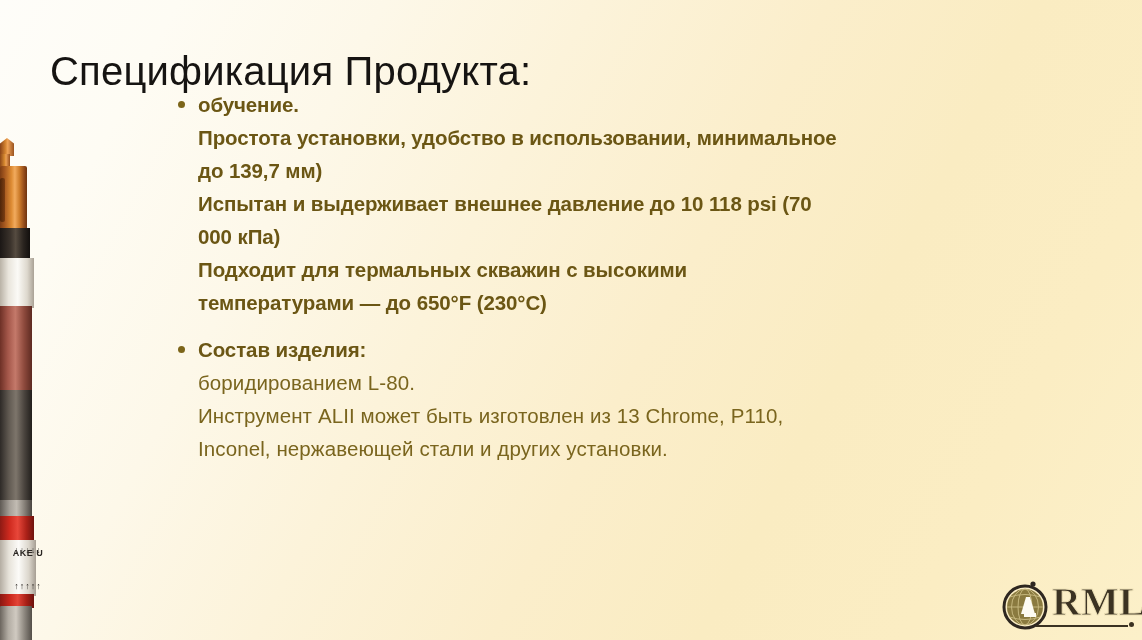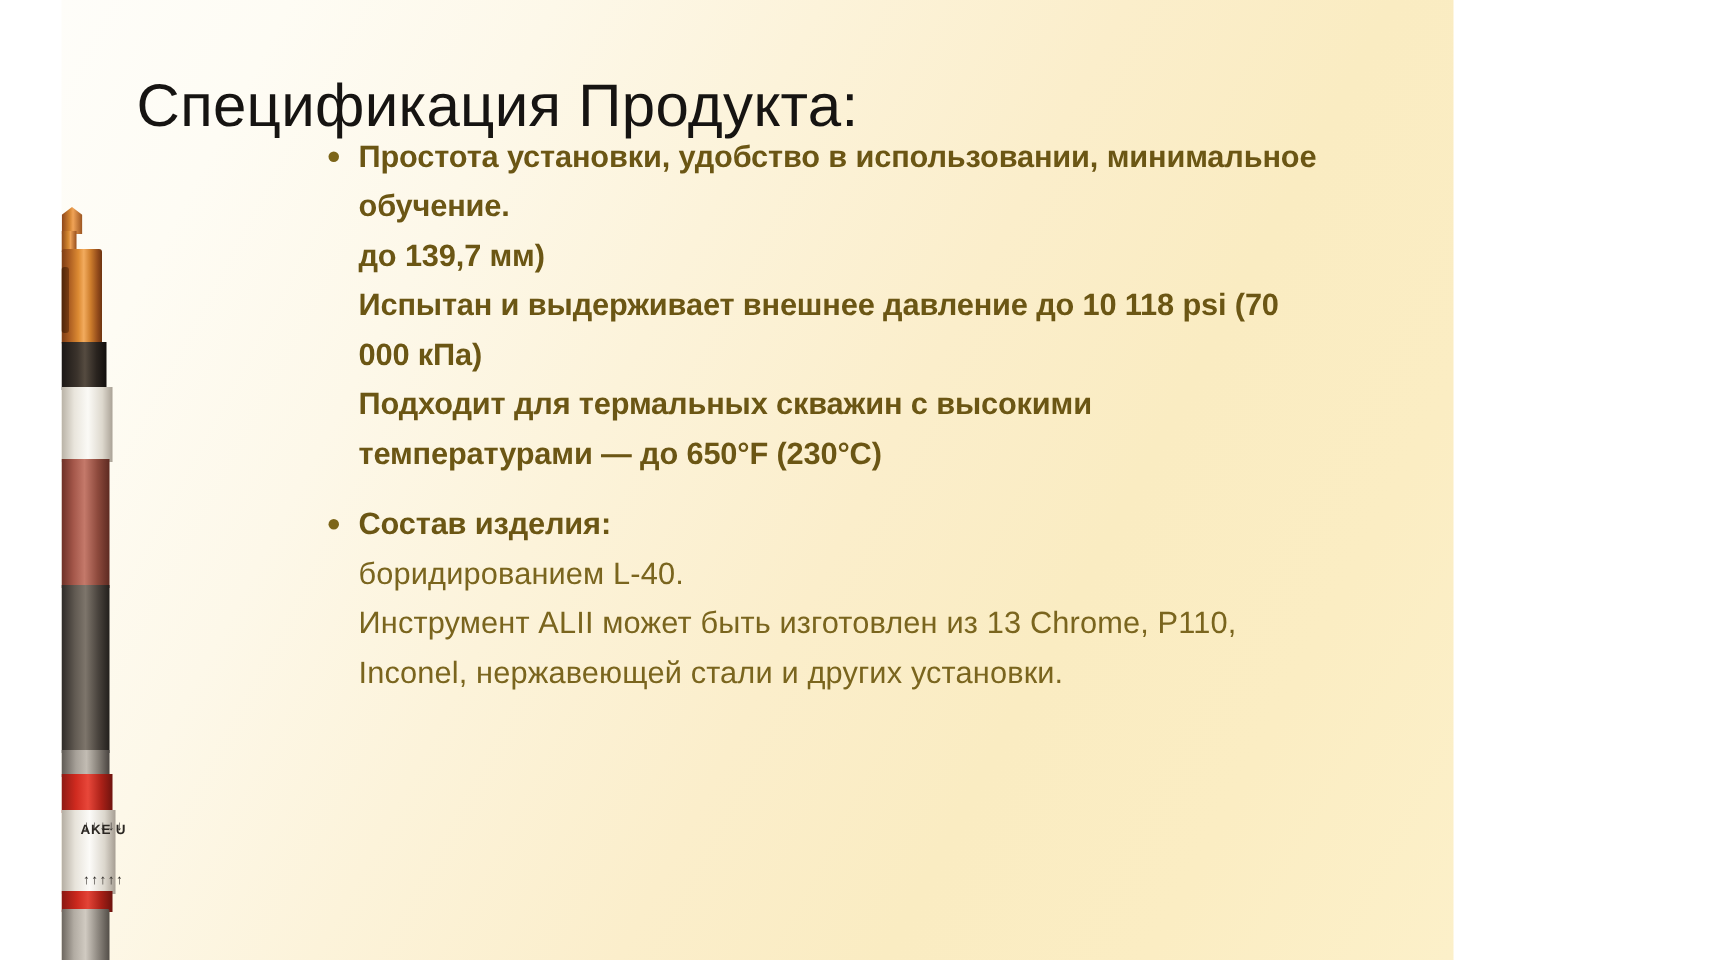--- a/index.html
+++ b/index.html
@@ -8,34 +8,33 @@
   }
   body {
     width: 1142px;
     height: 640px;
     overflow: hidden;
     font-family: "Liberation Sans", sans-serif;
   }
 
   #slide {
     position: relative;
-    width: 928px;
+    width: 1142px;
     height: 640px;
     background:
       linear-gradient(118deg,
         #fefdf9 0%,
         #fefcf4 12%,
         #fdf8e9 26%,
         #fcf3da 40%,
         #fbeecb 56%,
         #faecc2 70%,
         #fbedc3 84%,
         #fcf0c9 100%);
     overflow: hidden;
-    margin-left: 41px;
   }
 
   
   #title {
     position: absolute;
     left: 50px;
     top: 22px;
     font-size: 40px;
     font-weight: 400;
     letter-spacing: 0.2px;
@@ -248,33 +247,33 @@
     <div class="t-arrows-bot">↑↑↑↑↑</div>
     <div class="seg t-red-ring2"></div>
     <div class="seg t-lower-grey"></div>
 
   </div>
 
   <div id="body-col">
 
     <div class="bullet-block">
       <span class="bullet-dot"></span>
+      <div class="line bold">обучение.</div>
       <div class="line bold">Простота установки, удобство в использовании, минимальное</div>
-      <div class="line bold">обучение.</div>
       <div class="line bold">до 139,7 мм)</div>
       <div class="line bold">Испытан и выдерживает внешнее давление до 10 118 psi (70</div>
       <div class="line bold">000 кПа)</div>
       <div class="line bold">Подходит для термальных скважин с высокими</div>
       <div class="line bold">температурами — до 650°F (230°C)</div>
     </div>
 
     <div class="bullet-block">
       <span class="bullet-dot"></span>
       <div class="line bold">Состав изделия:</div>
-      <div class="line regular">боридированием L-40.</div>
+      <div class="line regular">боридированием L-80.</div>
       <div class="line regular">Инструмент ALII может быть изготовлен из 13 Chrome, P110,</div>
       <div class="line regular">Inconel, нержавеющей стали и других установки.</div>
     </div>
 
   </div>
 
   <div id="logo">
     <svg id="logo-globe" viewBox="0 0 54 54">
       <circle cx="25" cy="29" r="21" fill="none" stroke="#2e2720" stroke-width="3"></circle>
       <circle cx="25" cy="29" r="18" fill="#8a7a3f"></circle>

